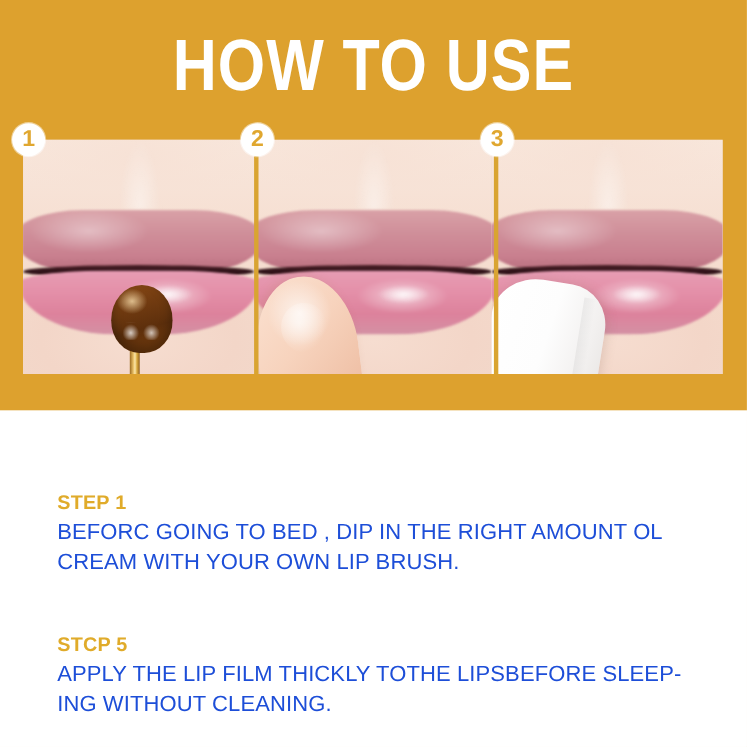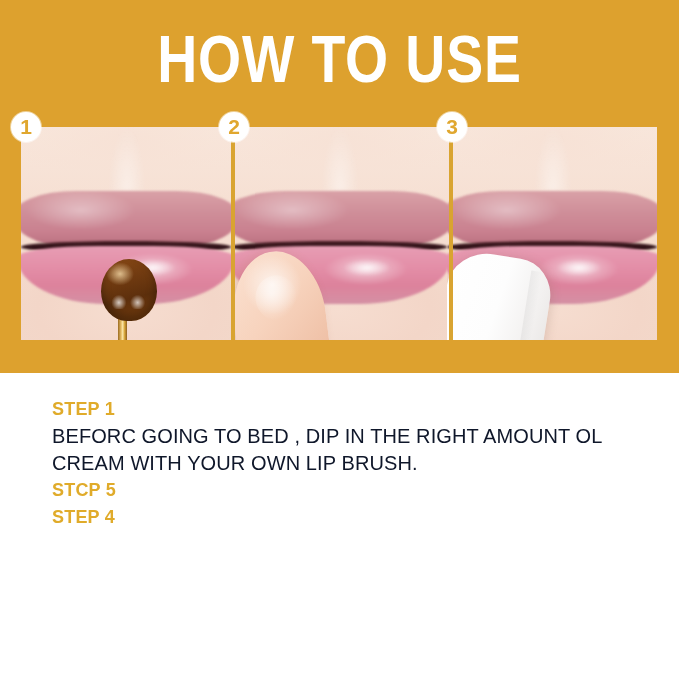--- a/index.html
+++ b/index.html
@@ -243,23 +243,24 @@
     left: 52px;
     top: 396px;
     width: 600px;
   }
   .step-head {
     color: #e0ab2a;
     font-weight: 700;
     font-size: 18px;
     line-height: 27px;
     letter-spacing: 0.2px;
+    margin-top: 48px;
   }
   .step-body {
-    color: #0f172a;
+    color: #1d4ed8;
     font-weight: 400;
     font-size: 20px;
     line-height: 27px;
     letter-spacing: 0.1px;
     white-space: pre-line;
   }
 </style>
 </head>
 <body>
 
@@ -315,19 +316,21 @@
 <div class="steps">
 
   <div>
     <div class="step-head">STEP 1</div>
     <div class="step-body">BEFORC GOING TO BED , DIP IN THE RIGHT AMOUNT OL
 CREAM WITH YOUR OWN LIP BRUSH.</div>
   </div>
 
   <div>
     <div class="step-head">STCP 5</div>
+    <div class="step-body">APPLY THE LIP FILM THICKLY TOTHE LIPSBEFORE SLEEP-
+ING WITHOUT CLEANING.</div>
   </div>
 
   <div>
     <div class="step-head">STEP 4</div>
   </div>
 
 </div>
 
 </body></html>

